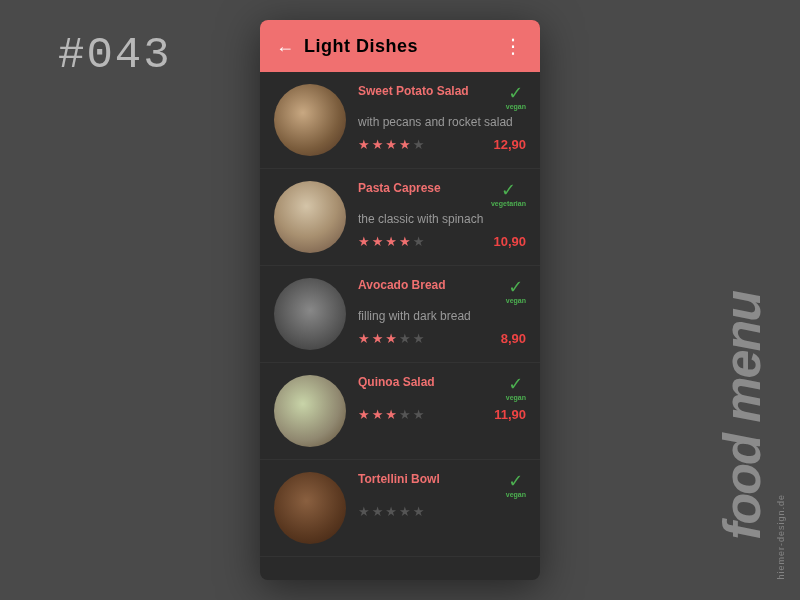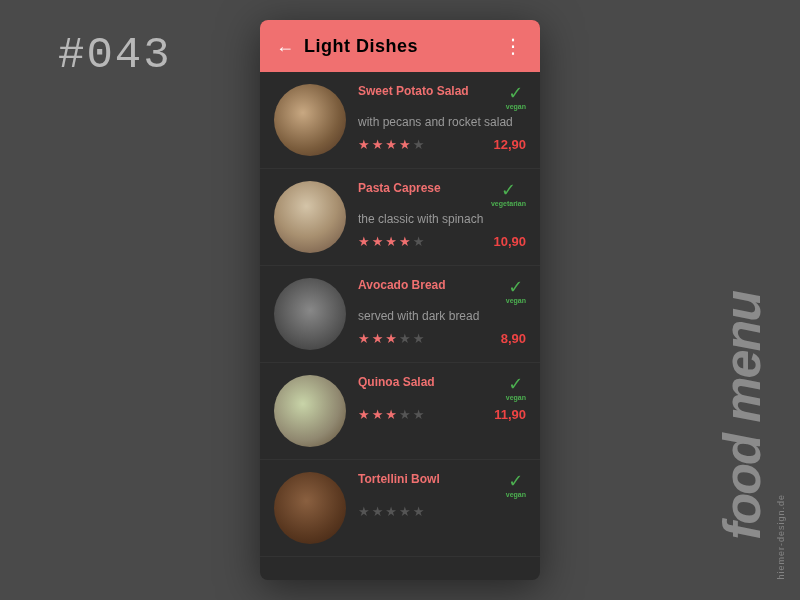--- a/index.html
+++ b/index.html
@@ -271,21 +271,21 @@
       <div class="menu-item">
       <div class="item-image food-img-3"></div>
       <div class="item-details">
         <div class="item-top">
           <span class="item-name">Avocado Bread</span>
           <div class="diet-badge">
             <span class="diet-icon" style="color:#4caf50; font-size:18px;">✓</span>
             <span class="diet-label">vegan</span>
           </div>
         </div>
-        <span class="item-description">served with dark bread</span>
+        <span class="item-description">filling with dark bread</span>
         <div class="item-bottom">
           <div class="stars">
               <span class="star">★</span>
               <span class="star">★</span>
               <span class="star">★</span>
               <span class="star empty">★</span>
               <span class="star empty">★</span>
             </div>
           <span class="item-price">8,90</span>
         </div>

